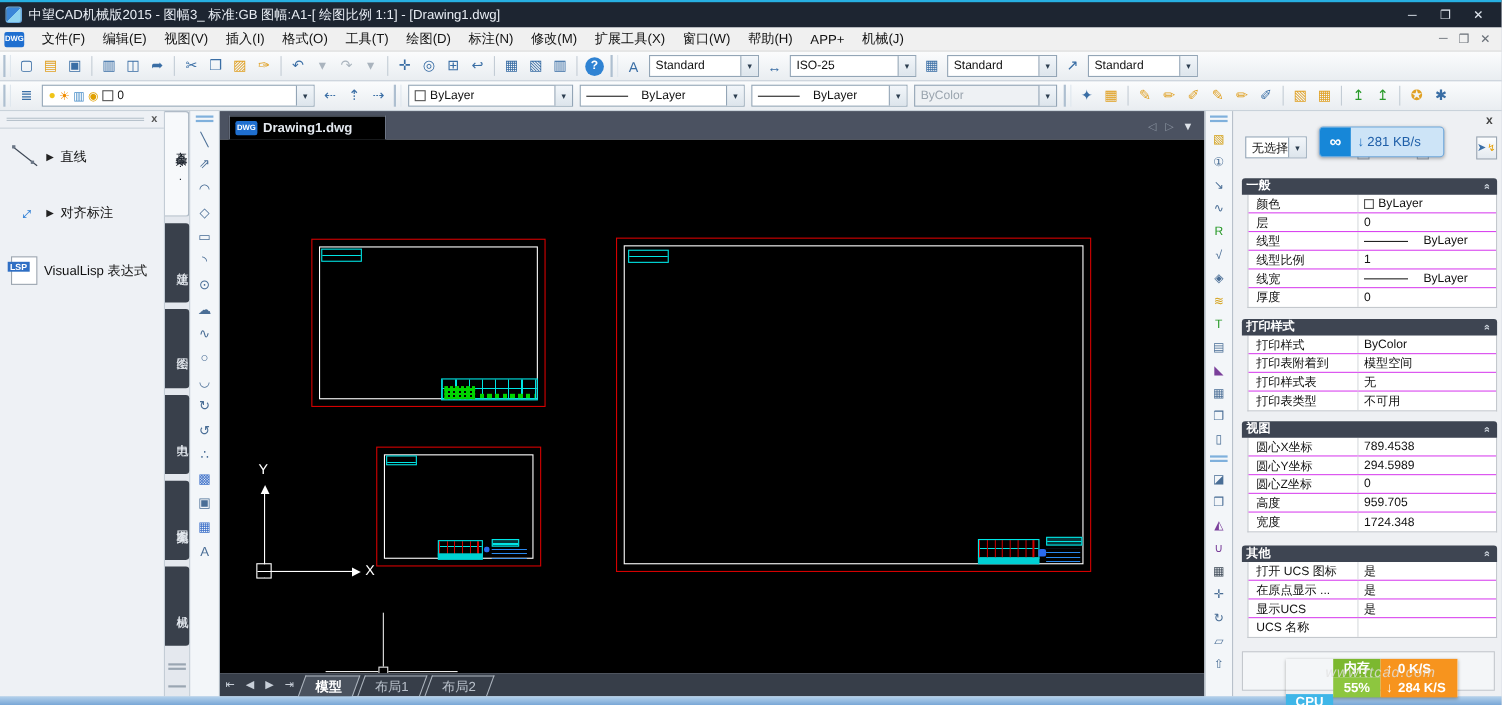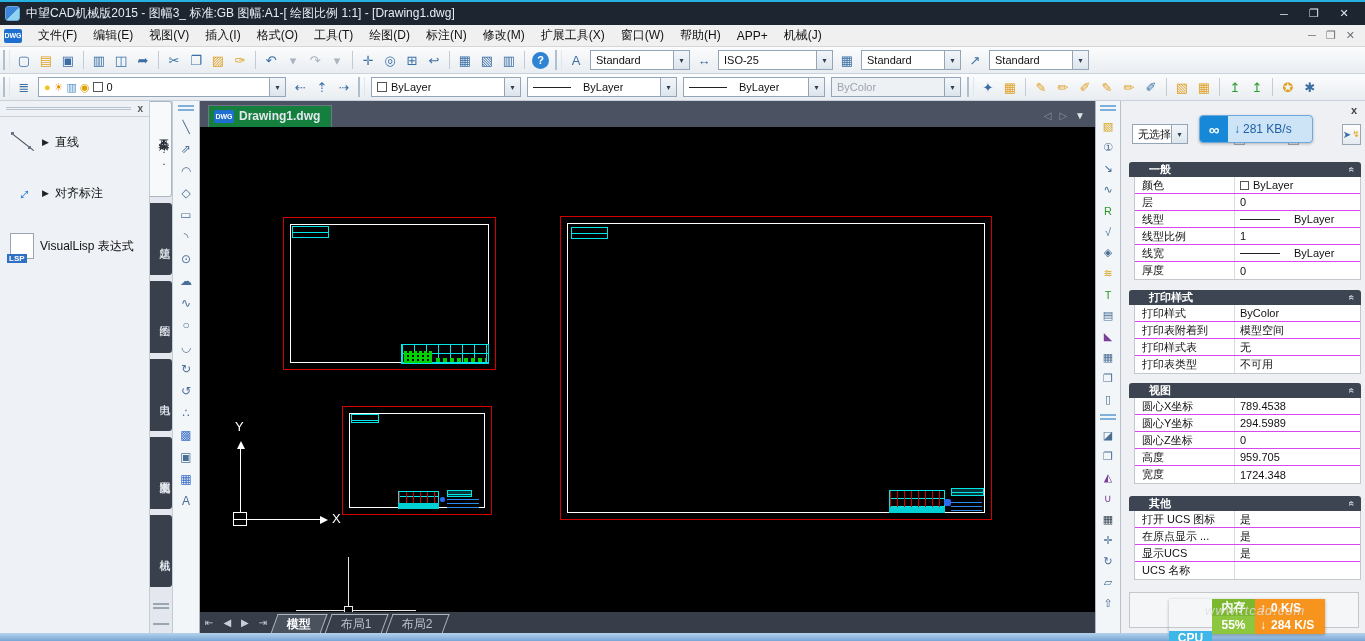--- a/index.html
+++ b/index.html
@@ -60,21 +60,21 @@
   .palitem { display:flex; align-items:center; gap:6px; padding:14px 4px 14px 10px; font-size:12px; color:#111; }
   .lineglyph { width:26px; height:22px; position:relative; }
   .lineglyph::before { content:""; position:absolute; left:2px; top:2px; width:28px; height:1px;
     background:#3c4654; transform:rotate(38deg); transform-origin:left top; }
   .lineglyph::after { content:""; position:absolute; left:1px; top:1px; width:3px; height:3px; background:#6a7686;
     box-shadow:17px 14px 0 #6a7686; }
   .dimglyph { width:26px; height:24px; color:#2f7fd6; font-size:17px; font-weight:bold;
     display:flex; align-items:center; justify-content:center; transform:rotate(-45deg); }
   .lspglyph { width:24px; height:26px; background:#fff; border:1px solid #9aa4ae; position:relative; }
   .lsptag { position:absolute; left:-4px; top:4px; background:#2f6fc4; color:#fff; font-size:8px;
-    font-weight:bold; padding:0 2px;margin-top:16px; }
+    font-weight:bold; padding:0 2px; }
   .arr { font-size:9px; color:#222; }
 
   
   .tabstrip { position:absolute; left:150px; top:101px; width:23px; height:532px; background:#e4e8ee;
     border-right:1px solid #c3ccd5; display:flex; flex-direction:column; }
   .vtab { writing-mode:vertical-rl; text-orientation:upright; font-size:11px; text-align:center;
     padding:8px 0; margin-bottom:6px; border-radius:0 3px 3px 0; }
   .vtab.active { background:#f7f9fb; color:#1c232c; border:1px solid #aab6c2; border-left:none; height:96px; }
   .vtab.darkt { background:#39404b; color:#e4e9ef; height:72px; }
   .stripgrip { margin-top:auto; margin-bottom:8px; height:22px; border-top:6px double #9aa6b2;
@@ -83,23 +83,23 @@
   
   .vtbl { position:absolute; left:173px; top:101px; width:27px; height:532px; background:#f3f6f9;
     border-right:1px solid #aeb8c2; display:flex; flex-direction:column; align-items:center; }
   .hgrip { width:16px; height:6px; border-top:2px solid #7fb0dc; border-bottom:2px solid #7fb0dc; margin:4px 0 5px; }
   .vicon { width:20px; height:20px; margin:1px 0; display:flex; align-items:center; justify-content:center;
     font-size:12px; color:#4a6e96; }
 
   
   .doctabs { position:absolute; left:200px; top:101px; width:895px; height:26px; background:#4b5261;
     display:flex; align-items:flex-end; }
-  .doctab { margin:0 0 0 8px; background:#15803d; border:1px solid #6d7686; border-bottom:none;
+  .doctab { margin:0 0 0 8px; background:#000000; border:1px solid #6d7686; border-bottom:none;
     color:#e2e7ee; font-size:12px; font-weight:bold; display:flex; align-items:center; gap:5px;
-    padding:3px 11px 4px 5px; }
+    padding:3px 30px 4px 5px; }
   .dwgbadge { width:20px; height:13px; background:#1f6fd0; color:#fff; font-size:7px; font-weight:bold;
     display:flex; align-items:center; justify-content:center; border-radius:2px; }
   .dtnav { margin-left:auto; display:flex; align-items:center; gap:8px; padding:0 10px 6px 0; }
   .dtnav span { font-size:10px; color:#8a93a0; }
   .dtnav .wh { color:#dfe4ea; }
 
   
   .canvas { position:absolute; left:200px; top:127px; width:895px; height:485px; background:#000; overflow:hidden; }
   .frame { position:absolute; border:1px solid #d40000; }
   .finner { position:absolute; inset:6px; border:1px solid #fff; }
@@ -173,21 +173,21 @@
   .netwidget { position:absolute; left:78px; top:14px; width:114px; height:28px; z-index:20;
     border:1px solid #6fa8dc; border-radius:4px; background:#cde4f7; display:flex; align-items:center;
     box-shadow:0 1px 3px rgba(0,0,0,.25); }
   .netlogo { width:28px; height:100%; background:#1787d8; border-radius:3px 0 0 3px; color:#fff;
     display:flex; align-items:center; justify-content:center; font-size:15px; font-weight:bold; font-style:italic; }
   .netdown { color:#1a6fc0; font-weight:bold; margin:0 3px 0 6px; font-size:12px; }
   .netspeed { color:#1f5fa8; font-size:12px; }
 
   .sect { position:absolute; left:8px; width:232px; }
   .shead { height:15px; background:#3e4552; color:#fff; font-size:11px; font-weight:bold;
-    line-height:15px; padding-left:20px; border-radius:3px 3px 0 0; position:relative; }
+    line-height:15px; padding-left:4px; border-radius:3px 3px 0 0; position:relative; }
   .chev { position:absolute; right:6px; top:0px; display:inline-block; transform:rotate(90deg);
     font-size:10px; color:#cfd6de; }
   .prows { margin-left:5px; border:1px solid #c4c8cd; border-top:none; background:#fff; }
   .prow { display:grid; grid-template-columns:100px 1fr; height:17px; border-bottom:1px solid #d946ef;
     font-size:11px; color:#111; align-items:center; }
   .prow:last-child { border-bottom:none; }
   .pl { padding-left:7px; border-right:1px solid #d8dbde; height:100%; display:flex; align-items:center;
     white-space:nowrap; overflow:hidden; }
   .pv { padding-left:5px; display:flex; align-items:center; white-space:nowrap; overflow:hidden; }
   .pv .sw { width:9px; height:9px; margin-right:4px; }

